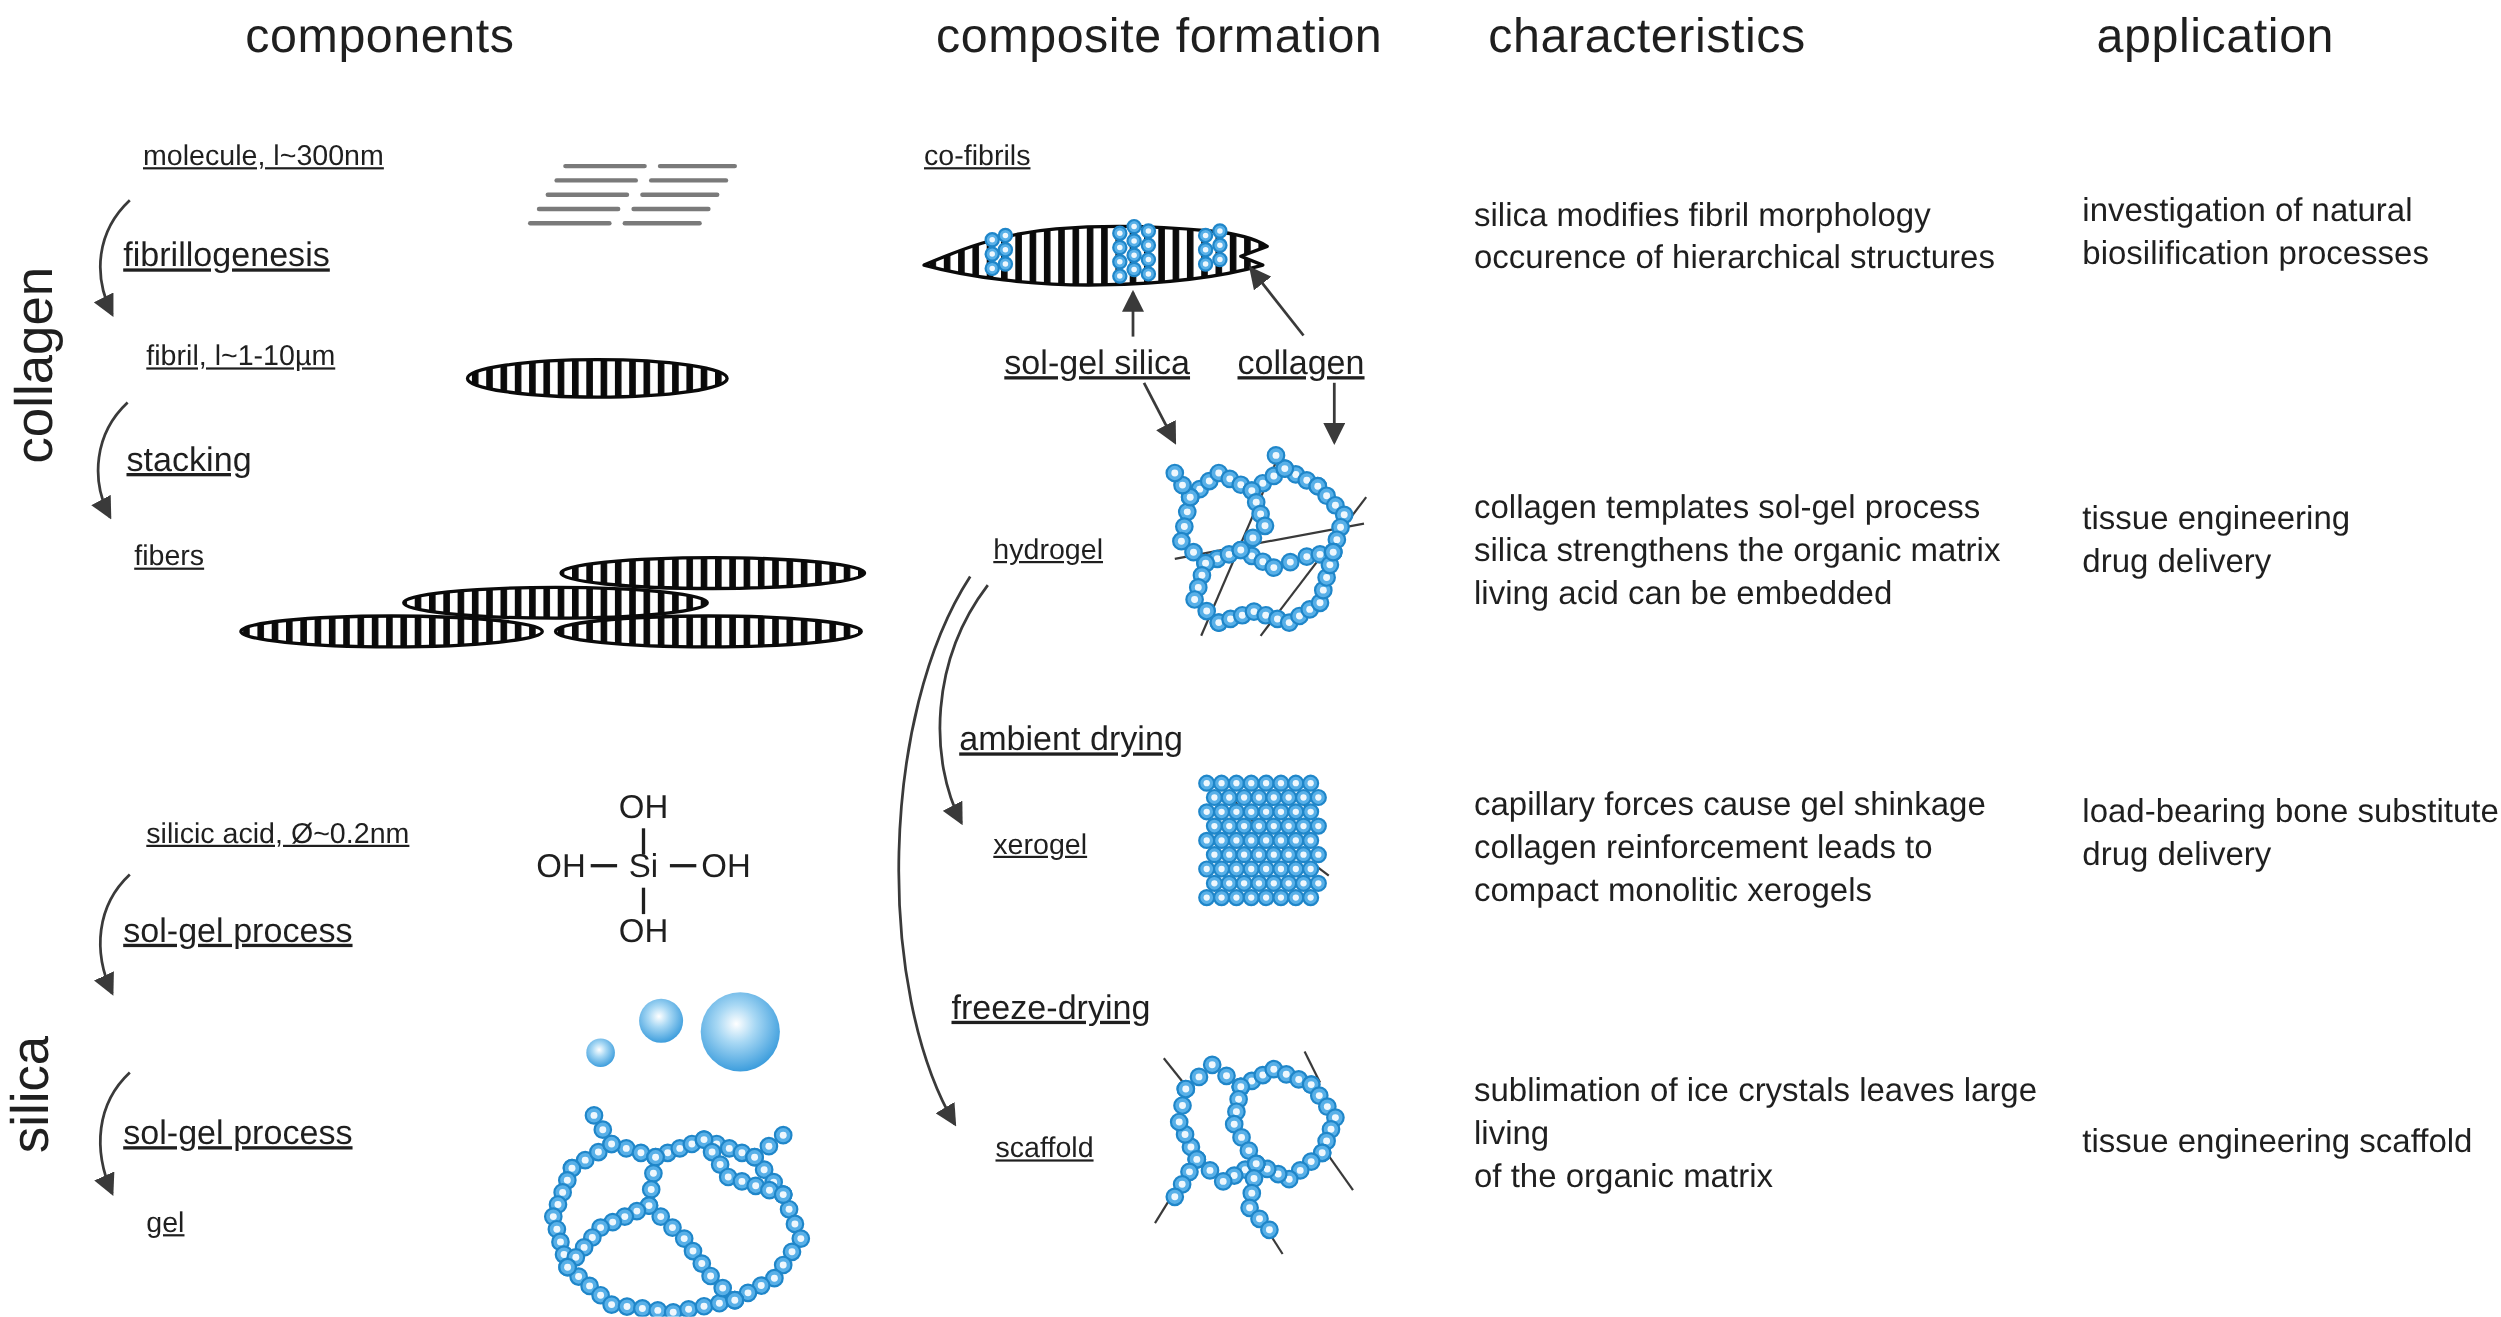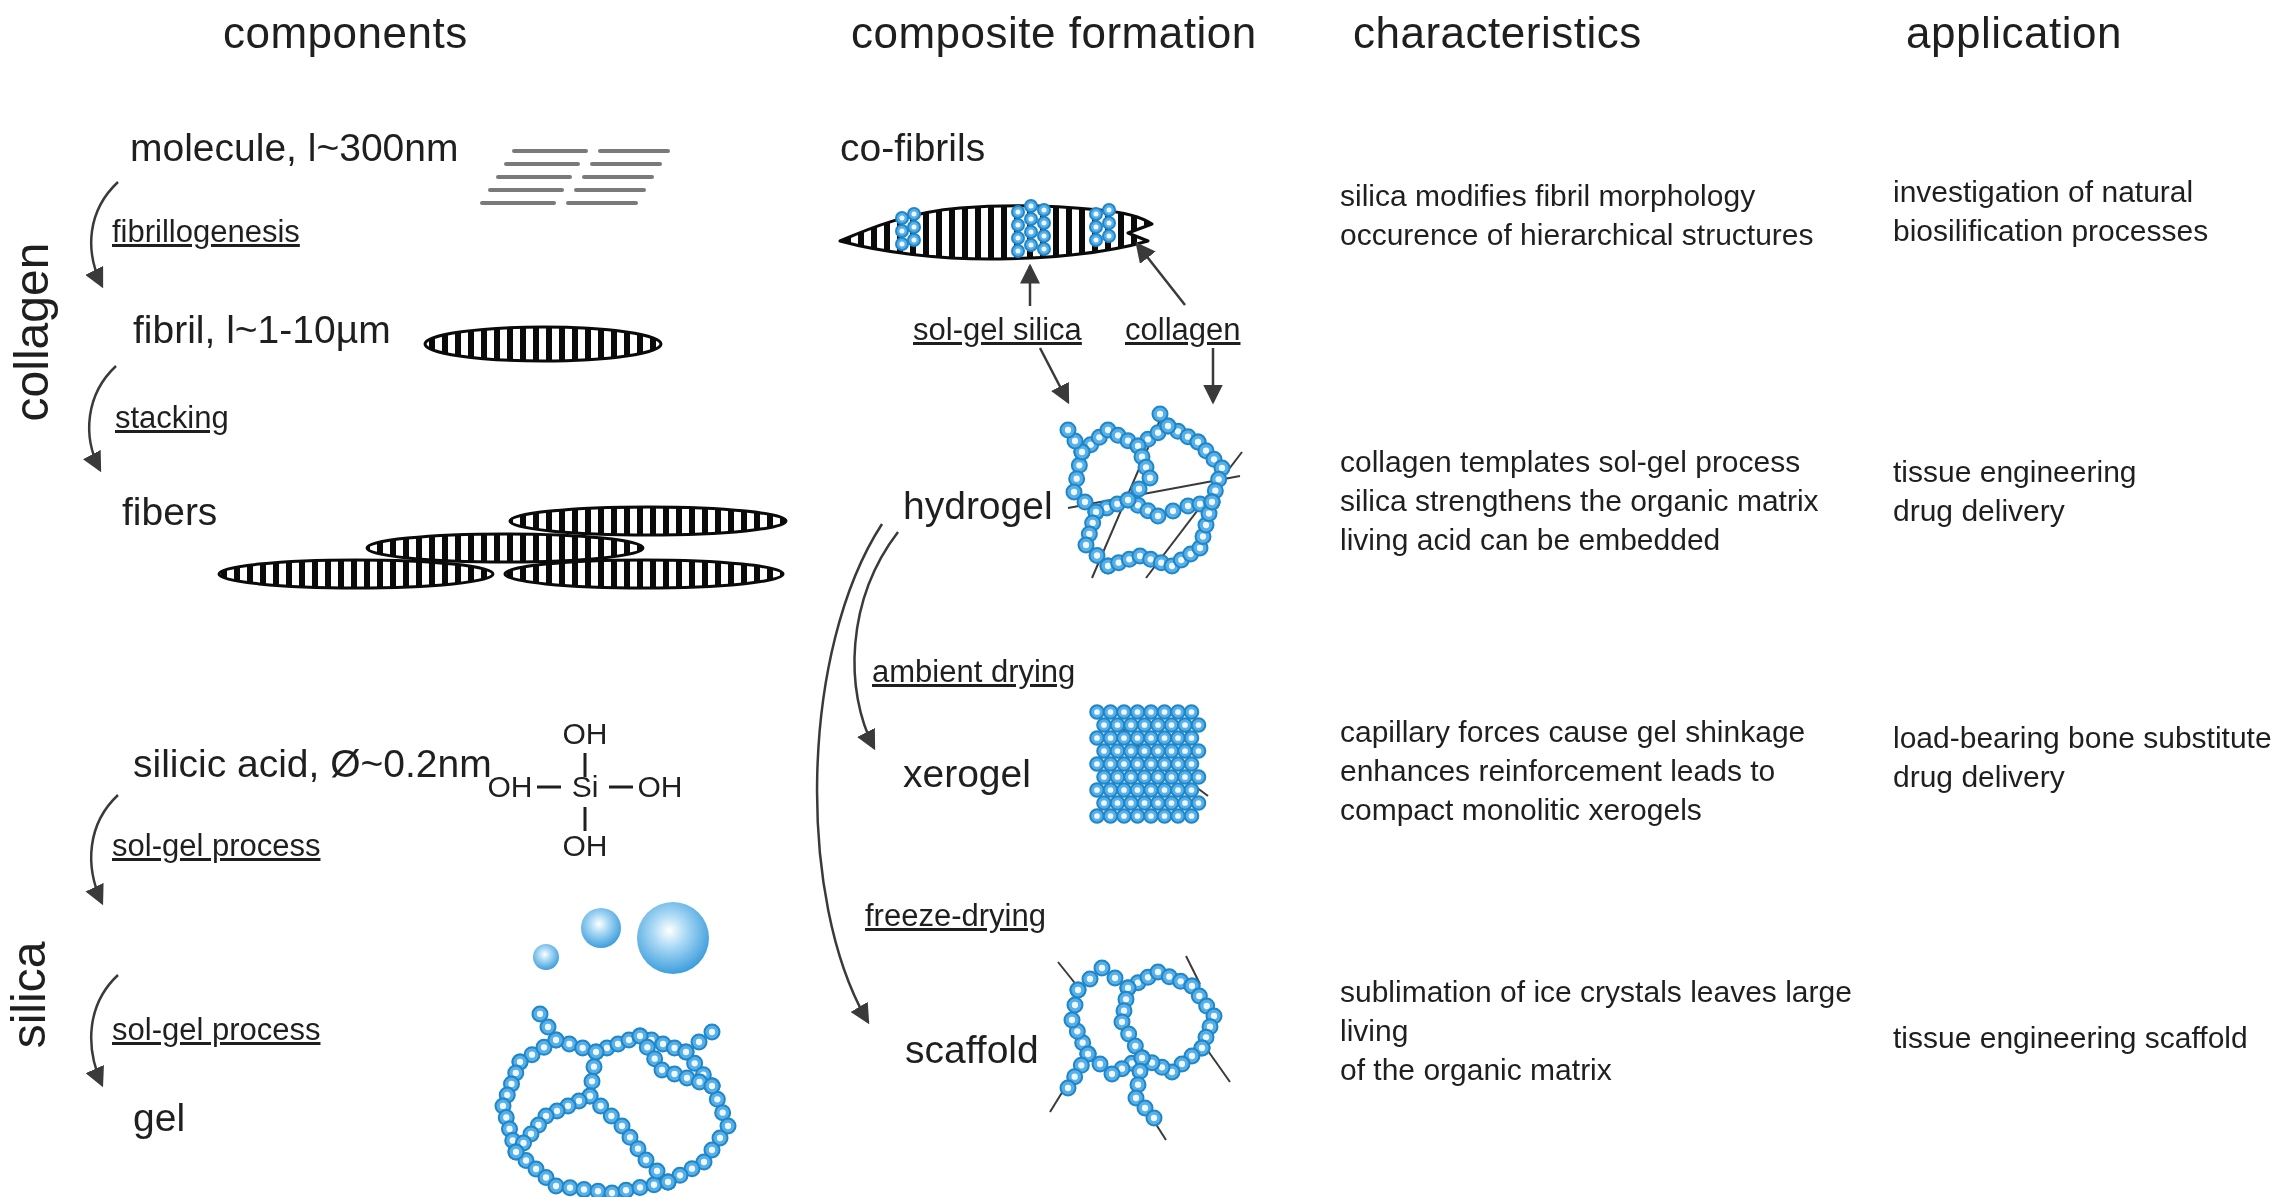--- a/index.html
+++ b/index.html
@@ -1,20 +1,20 @@
 <!DOCTYPE html>
 <html><head>
 <meta charset="utf-8">
 <style>
   html,body{margin:0;padding:0;background:#fff;}
   #fig{position:relative;width:2274px;height:1197px;background:#ffffff;overflow:hidden;
        font-family:"Liberation Sans","DejaVu Sans",sans-serif;color:#1f1f1f;}
   .abs{position:absolute;white-space:nowrap;}
   .hdr{font-size:44px;letter-spacing:0.5px;margin-left:13px;}
-  .item{font-size:39px;}
+  .item{font-size:26px;text-decoration:underline;}
   .proc{font-size:31px;text-decoration:underline;}
   .vlabel{font-size:48px;display:flex;align-items:center;justify-content:center;
           transform:rotate(-90deg);}
   .tblock{position:absolute;font-size:30px;line-height:39px;white-space:nowrap;}
   svg text{font-family:"Liberation Sans","DejaVu Sans",sans-serif;}
   #gfx{position:absolute;left:0;top:0;}
 </style>
 </head>
 <body>
 
@@ -765,21 +765,21 @@
     <div>silica modifies fibril morphology</div>
     <div>occurence of hierarchical structures</div>
   </div>
   <div class="tblock" style="left:1340px;top:442px">
     <div>collagen templates sol-gel process</div>
     <div>silica strengthens the organic matrix</div>
     <div>living acid can be embedded</div>
   </div>
   <div class="tblock" style="left:1340px;top:712px">
     <div>capillary forces cause gel shinkage</div>
-    <div>enhances reinforcement leads to</div>
+    <div>collagen reinforcement leads to</div>
     <div>compact monolitic xerogels</div>
   </div>
   <div class="tblock" style="left:1340px;top:972px">
     <div>sublimation of ice crystals leaves large</div>
     <div>living</div>
     <div>of the organic matrix</div>
   </div>
 
   <div class="tblock" style="left:1893px;top:172px">
     <div>investigation of natural</div>

